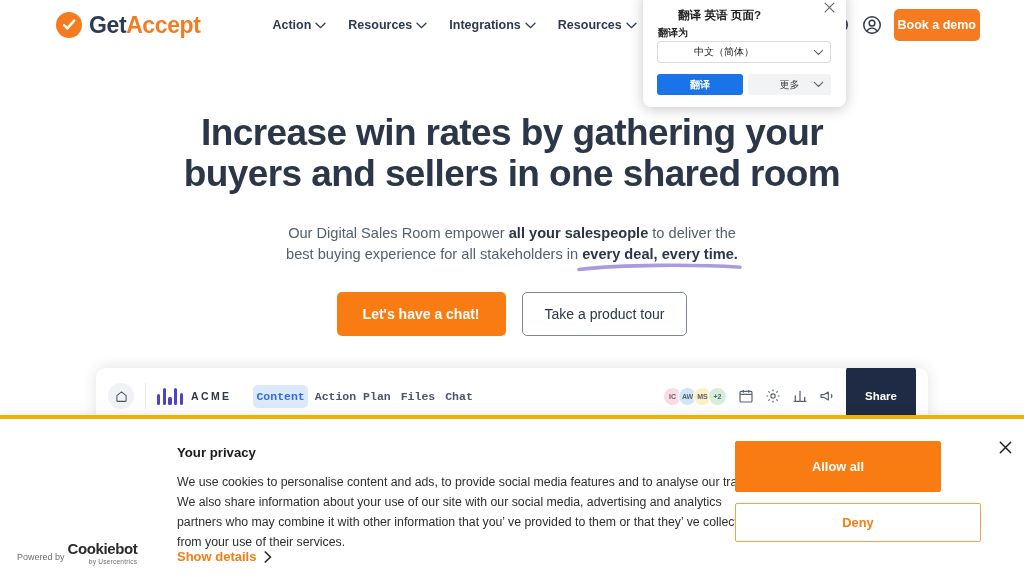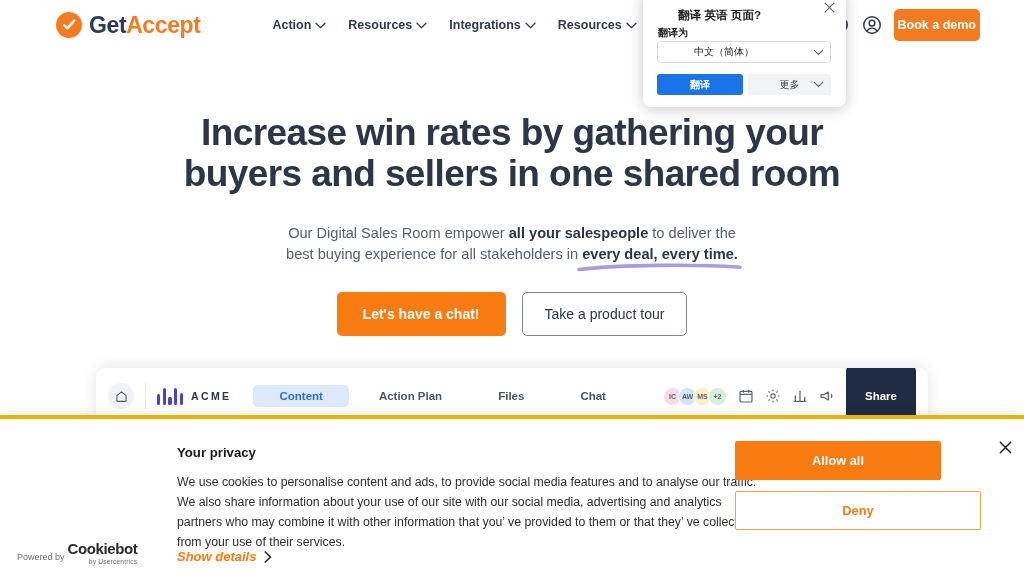--- a/index.html
+++ b/index.html
@@ -113,21 +113,21 @@
   .vdiv { width: 1px; height: 26px; background: #E7E9EF; margin: 0 11px; flex: none; }
   .acme { display: flex; align-items: center; gap: 8px; flex: none; }
   .acme-bars { display: flex; align-items: flex-end; gap: 2.5px; height: 18px; }
   .acme-bars i { display: block; width: 3.2px; background: #4B45C6; border-radius: 1.6px; }
   .acme-name {
     font-size: 10.5px; font-weight: 700; letter-spacing: 2.4px; color: #2B3648;
   }
   .mock-tabs { display: flex; align-items: center; gap: 4px; margin-left: 22px; }
   .mock-tab {
     font-size: 11.5px; font-weight: 600; color: #4A5568;
-    padding: 5px 26px; border-radius: 5px; cursor: pointer; white-space: nowrap;
+    padding: 5px 3px; border-radius: 5px; cursor: pointer; white-space: nowrap; font-family: Liberation Mono, monospace;
   }
   .mock-tab.active { background: #DCE9FB; color: #2B6CE0; }
   .mock-right {
     margin-left: auto; margin-right: 12px;
     display: flex; align-items: center; gap: 11px;
   }
   .avatars { display: flex; align-items: center; }
   .avatars span {
     width: 19px; height: 19px; border-radius: 50%;
     font-size: 7px; font-weight: 700; color: #5A6275;
@@ -155,21 +155,21 @@
   .ck-title { font-size: 13.2px; font-weight: 700; color: #1A1A1A; }
   .ck-text {
     margin-top: 12px;
     font-size: 12.3px; line-height: 1.63; color: #2E2E2E;
   }
   .ck-buttons {
     position: absolute; right: 43px; top: 22px;
     display: flex; flex-direction: column; gap: 11px;
   }
   .ck-allow {
-    width: 206px; padding: 11px 0; border: 1px solid #F97C13;
+    width: 206px; padding: 17px 0; border: 1px solid #F97C13;
     background: #F97C13; color: #fff;
     font-size: 12.8px; font-weight: 700; cursor: pointer; border-radius: 2px;
   }
   .ck-deny {
     width: 246px; padding: 11px 0; border: 1px solid #F0A44A;
     background: #fff; color: #F97C13;
     font-size: 12.8px; font-weight: 700; cursor: pointer; border-radius: 2px;
   }
   .ck-close {
     position: absolute; right: 8px; top: 17px;
@@ -180,21 +180,21 @@
   .ck-footer {
     position: absolute; left: 17px; bottom: 11px;
     display: flex; align-items: flex-end; gap: 3px;
   }
   .ck-powered { font-size: 9px; color: #6E6E6E; padding-bottom: 3px; }
   .ck-cb-name { font-size: 15px; font-weight: 700; color: #2B2B2B; letter-spacing: -0.4px; line-height: 1; }
   .ck-cb-sub { font-size: 6.6px; color: #6E6E6E; text-align: right; letter-spacing: .2px; }
   .ck-details {
     position: absolute; left: 177px; bottom: 12px;
     display: flex; align-items: center; gap: 8px;
-    color: #F97C13; font-size: 13px; font-weight: 700; cursor: pointer; font-style: italic;
+    color: #F97C13; font-size: 13px; font-weight: 700; cursor: pointer;
   }
 
   
   #translate-popup {
     position: absolute; left: 643px; top: -10px;
     width: 203px; height: 117px;
     background: #fff; border-radius: 8px;
     box-shadow: 0 2px 14px rgba(0,0,0,.22);
     z-index: 20;
   }

